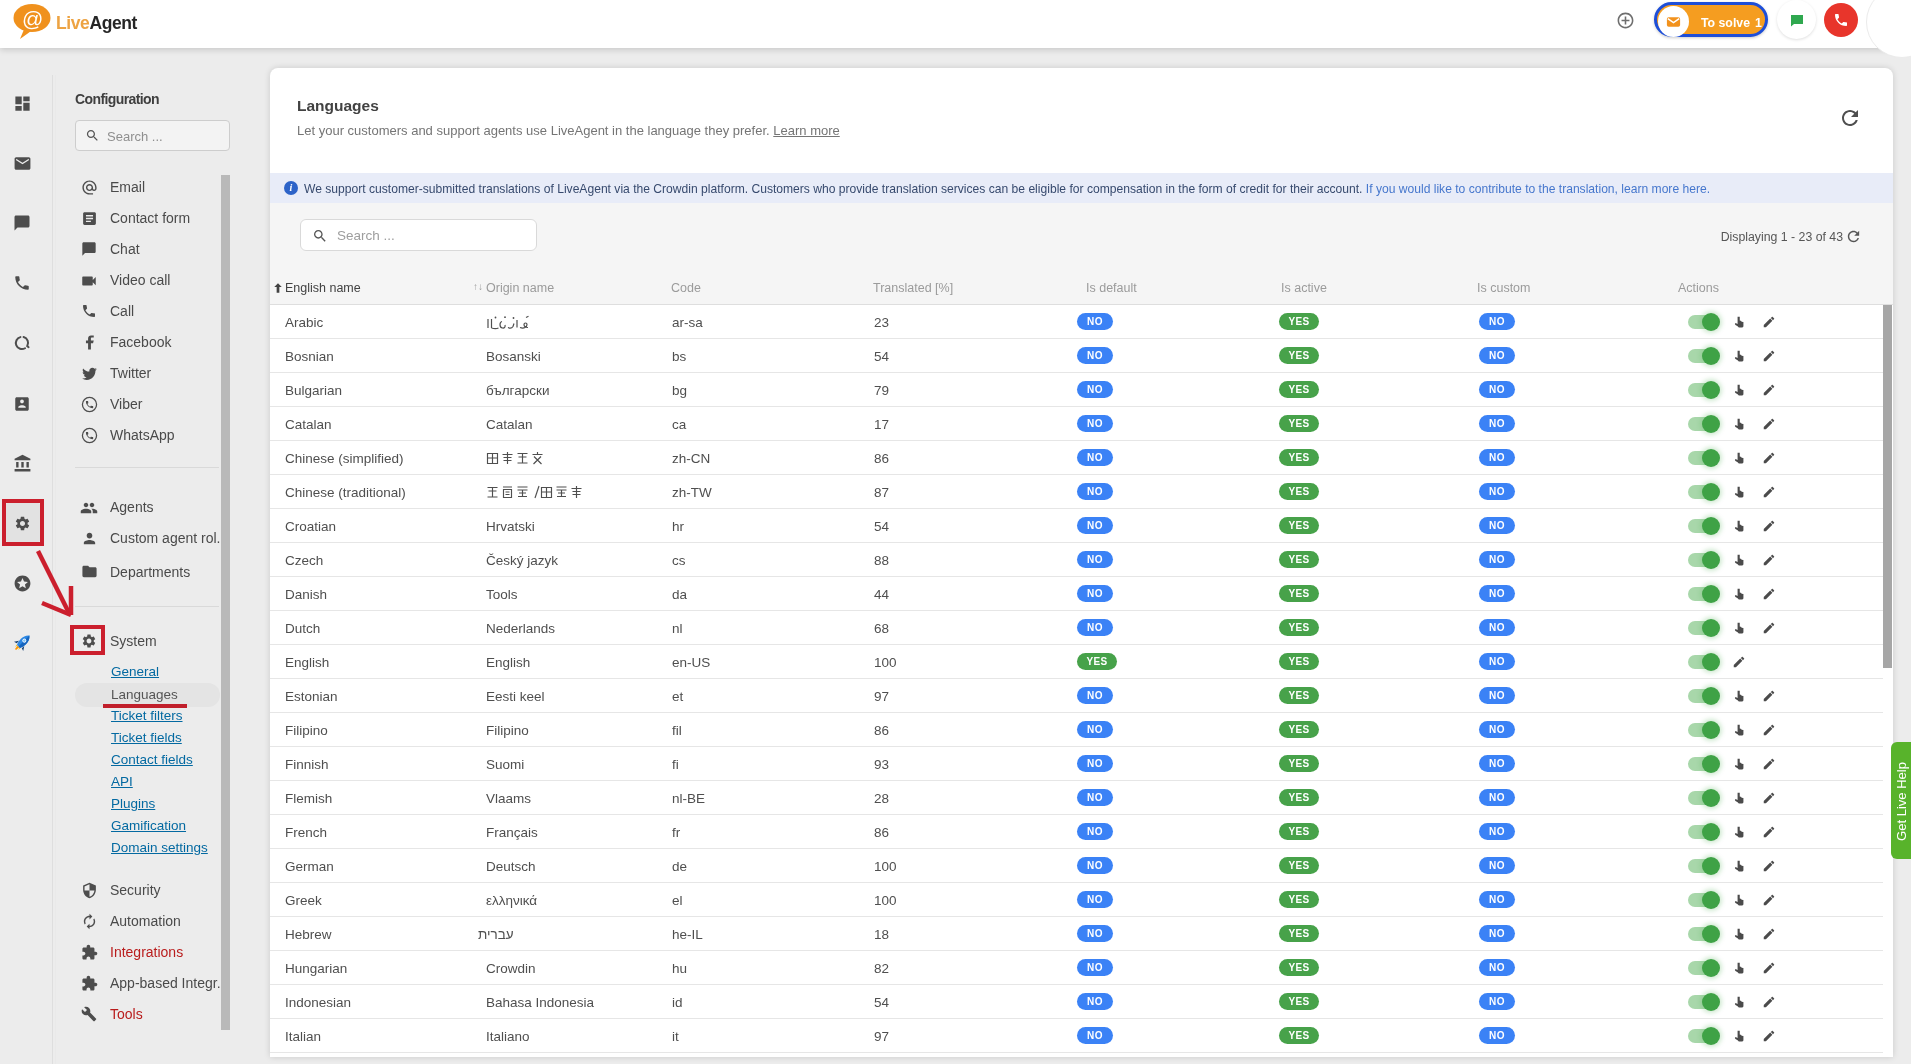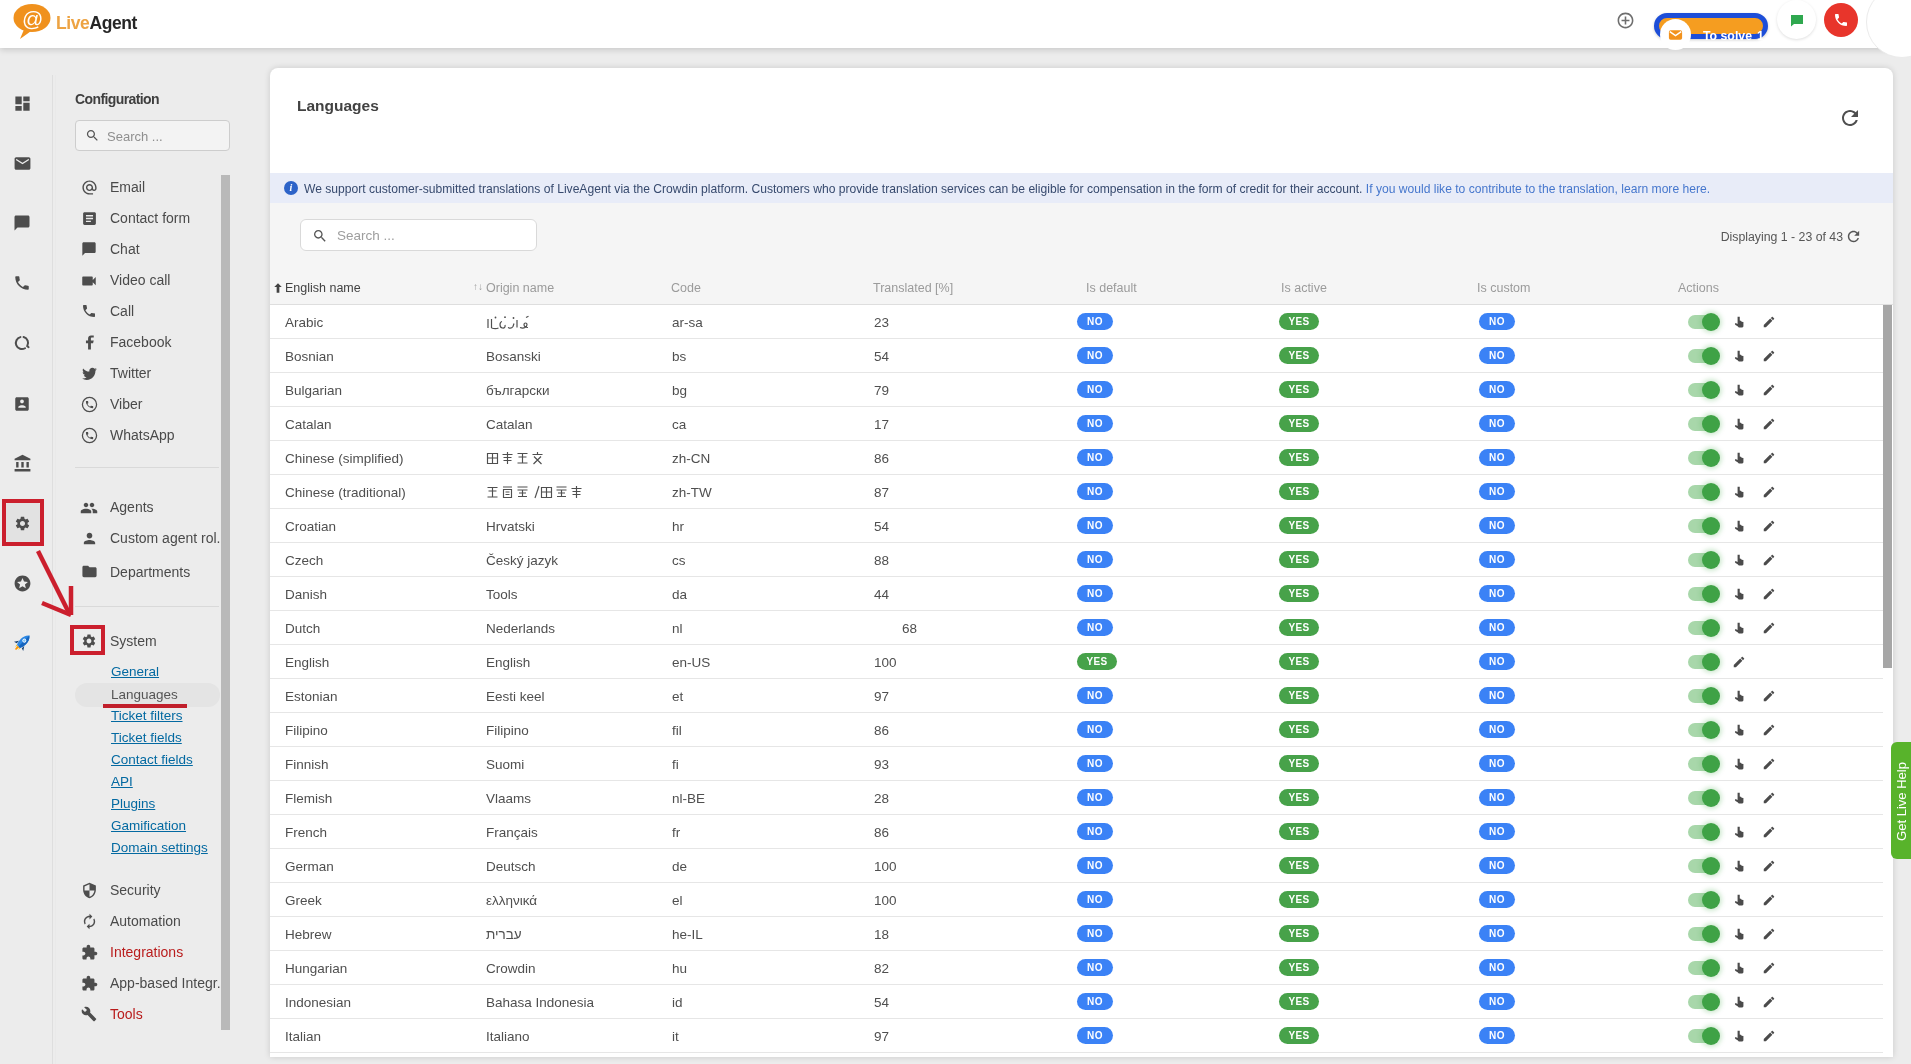--- a/index.html
+++ b/index.html
@@ -4,21 +4,21 @@
 * { margin:0; padding:0; box-sizing:border-box; }
 html,body { width:1911px; height:1064px; overflow:hidden; font-family:"Liberation Sans",sans-serif; }
 body { background:#ececec; position:relative; }
 
 .header { position:absolute; left:0; top:0; width:1911px; height:48px; background:#fff; box-shadow:0 2px 6px rgba(0,0,0,0.15); z-index:30; }
 .logo { position:absolute; left:10px; top:2px; }
 .logotxt { position:absolute; left:56px; top:13px; font-size:17.5px; font-weight:bold; letter-spacing:-0.4px; }
 .logotxt .lv { color:#eda343; }
 .logotxt .ag { color:#262626; }
 .hicon { position:absolute; top:0; }
-.tosolve { position:absolute; left:1654px; top:2px; width:114px; height:26px; border-radius:18px; background:#f59d20; border:5px solid #1d4ed8; box-shadow:0 1px 3px rgba(0,0,0,0.2);margin-top:11px; }
+.tosolve { position:absolute; left:1654px; top:2px; width:114px; height:35px; border-radius:18px; background:#f59d20; border:3px solid #1d4ed8; box-shadow:0 1px 3px rgba(0,0,0,0.2); }
 .tosolve .wc { position:absolute; left:1px; top:1px; width:31px; height:31px; border-radius:50%; background:#fff; }
 .tosolve .lbl { position:absolute; left:44px; top:11px; color:#fff; font-weight:bold; font-size:12.3px; }
 .tosolve .n { position:absolute; left:98px; top:11px; color:#fff; font-weight:bold; font-size:12.3px; }
 .circ { position:absolute; border-radius:50%; }
 
 .iconbar { position:absolute; left:0; top:0; width:53px; height:1064px; }
 .sic { position:absolute; left:12px; width:20px; height:20px; }
 .gearbg { position:absolute; left:4px; top:502px; width:38px; height:41px; background:#e2e2e2; border-radius:7px; }
 .redbox1 { position:absolute; left:2px; top:499px; width:42px; height:47px; border:4px solid #cb1f2d; z-index:40; }
 
@@ -282,20 +282,21 @@
 </div>
 <div class="redbox2"></div>
 <svg class="redarrow" width="48" height="78">
   <line x1="5" y1="5" x2="36" y2="67" stroke="#cb1f2d" stroke-width="4.5"></line>
   <line x1="38" y1="40" x2="38" y2="69" stroke="#cb1f2d" stroke-width="4.5"></line>
   <line x1="9" y1="57" x2="38" y2="69" stroke="#cb1f2d" stroke-width="4.5"></line>
 </svg>
 
 <div class="panel">
   <div class="ptitle">Languages</div>
+  <div class="psub">Let your customers and support agents use LiveAgent in the language they prefer. <u>Learn more</u></div>
   <div class="prefresh"><svg width="24" height="24" viewBox="0 0 24 24">
         <path d="M17.65 6.35C16.2 4.9 14.21 4 12 4c-4.42 0-7.99 3.58-7.99 8s3.57 8 7.99 8c3.73 0 6.84-2.55 7.73-6h-2.08c-.82 2.33-3.04 4-5.65 4-3.31 0-6-2.69-6-6s2.69-6 6-6c1.66 0 3.14.69 4.22 1.78L13 11h7V4l-2.35 2.35z" fill="#4f4f4f"></path>
       </svg></div>
   <div class="banner">
     <span class="ic">i</span>
     <span class="tx">We support customer-submitted translations of LiveAgent via the Crowdin platform. Customers who provide translation services can be eligible for compensation in the form of credit for their account. <a>If you would like to contribute to the translation, learn more here.</a></span>
   </div>
   <div class="graysec"></div>
   <div class="tsearch">
     <svg style="position:absolute;left:11px;top:8px" width="16" height="16" viewBox="0 0 24 24">
@@ -521,21 +522,21 @@
             <path d="M6.7 2.1 L9.3 2.1 L9.3 6.5 L11.3 7.3 L11.3 8.1 L13.7 8.3 L13.7 13.9 L12.5 15 L8.2 15 L6.7 13.5 L4.2 11.9 L3.4 10.8 L4.3 9.7 L6.7 10.7 Z" fill="#4b4b4b"></path>
           </svg></span>
         <span class="ai" style="left:1492px"><svg width="14" height="14" viewBox="0 0 24 24">
             <path d="M3 17.25V21h3.75L17.81 9.94l-3.75-3.75L3 17.25zM20.71 7.04c.39-.39.39-1.02 0-1.41l-2.34-2.34c-.39-.39-1.02-.39-1.41 0l-1.83 1.83 3.75 3.75 1.83-1.83z" fill="#4b4b4b"></path>
           </svg></span>
       </div>
 <div class="tr" style="top:306px">
         <span class="c" style="left:15px">Dutch</span>
         <span class="c" style="left:216px">Nederlands</span>
         <span class="c" style="left:402px">nl</span>
-        <span class="c" style="left:632px">68</span>
+        <span class="c" style="left:604px">68</span>
         <span class="b no" style="left:807px">NO</span>
         <span class="b yes" style="left:1009px">YES</span>
         <span class="b no" style="left:1209px">NO</span>
         <span class="tgl">
           <span class="knob"></span>
         </span>
         <span class="ai" style="left:1462px"><svg width="15" height="15" viewBox="0 0 18 18">
             <path d="M6.7 2.1 L9.3 2.1 L9.3 6.5 L11.3 7.3 L11.3 8.1 L13.7 8.3 L13.7 13.9 L12.5 15 L8.2 15 L6.7 13.5 L4.2 11.9 L3.4 10.8 L4.3 9.7 L6.7 10.7 Z" fill="#4b4b4b"></path>
           </svg></span>
         <span class="ai" style="left:1492px"><svg width="14" height="14" viewBox="0 0 24 24">
@@ -678,21 +679,21 @@
         </span>
         <span class="ai" style="left:1462px"><svg width="15" height="15" viewBox="0 0 18 18">
             <path d="M6.7 2.1 L9.3 2.1 L9.3 6.5 L11.3 7.3 L11.3 8.1 L13.7 8.3 L13.7 13.9 L12.5 15 L8.2 15 L6.7 13.5 L4.2 11.9 L3.4 10.8 L4.3 9.7 L6.7 10.7 Z" fill="#4b4b4b"></path>
           </svg></span>
         <span class="ai" style="left:1492px"><svg width="14" height="14" viewBox="0 0 24 24">
             <path d="M3 17.25V21h3.75L17.81 9.94l-3.75-3.75L3 17.25zM20.71 7.04c.39-.39.39-1.02 0-1.41l-2.34-2.34c-.39-.39-1.02-.39-1.41 0l-1.83 1.83 3.75 3.75 1.83-1.83z" fill="#4b4b4b"></path>
           </svg></span>
       </div>
 <div class="tr" style="top:612px">
         <span class="c" style="left:15px">Hebrew</span>
-        <span class="c" style="left:216px">עברית</span>
+        <span class="c" style="left:208px">עברית</span>
         <span class="c" style="left:402px">he-IL</span>
         <span class="c" style="left:604px">18</span>
         <span class="b no" style="left:807px">NO</span>
         <span class="b yes" style="left:1009px">YES</span>
         <span class="b no" style="left:1209px">NO</span>
         <span class="tgl">
           <span class="knob"></span>
         </span>
         <span class="ai" style="left:1462px"><svg width="15" height="15" viewBox="0 0 18 18">
             <path d="M6.7 2.1 L9.3 2.1 L9.3 6.5 L11.3 7.3 L11.3 8.1 L13.7 8.3 L13.7 13.9 L12.5 15 L8.2 15 L6.7 13.5 L4.2 11.9 L3.4 10.8 L4.3 9.7 L6.7 10.7 Z" fill="#4b4b4b"></path>

